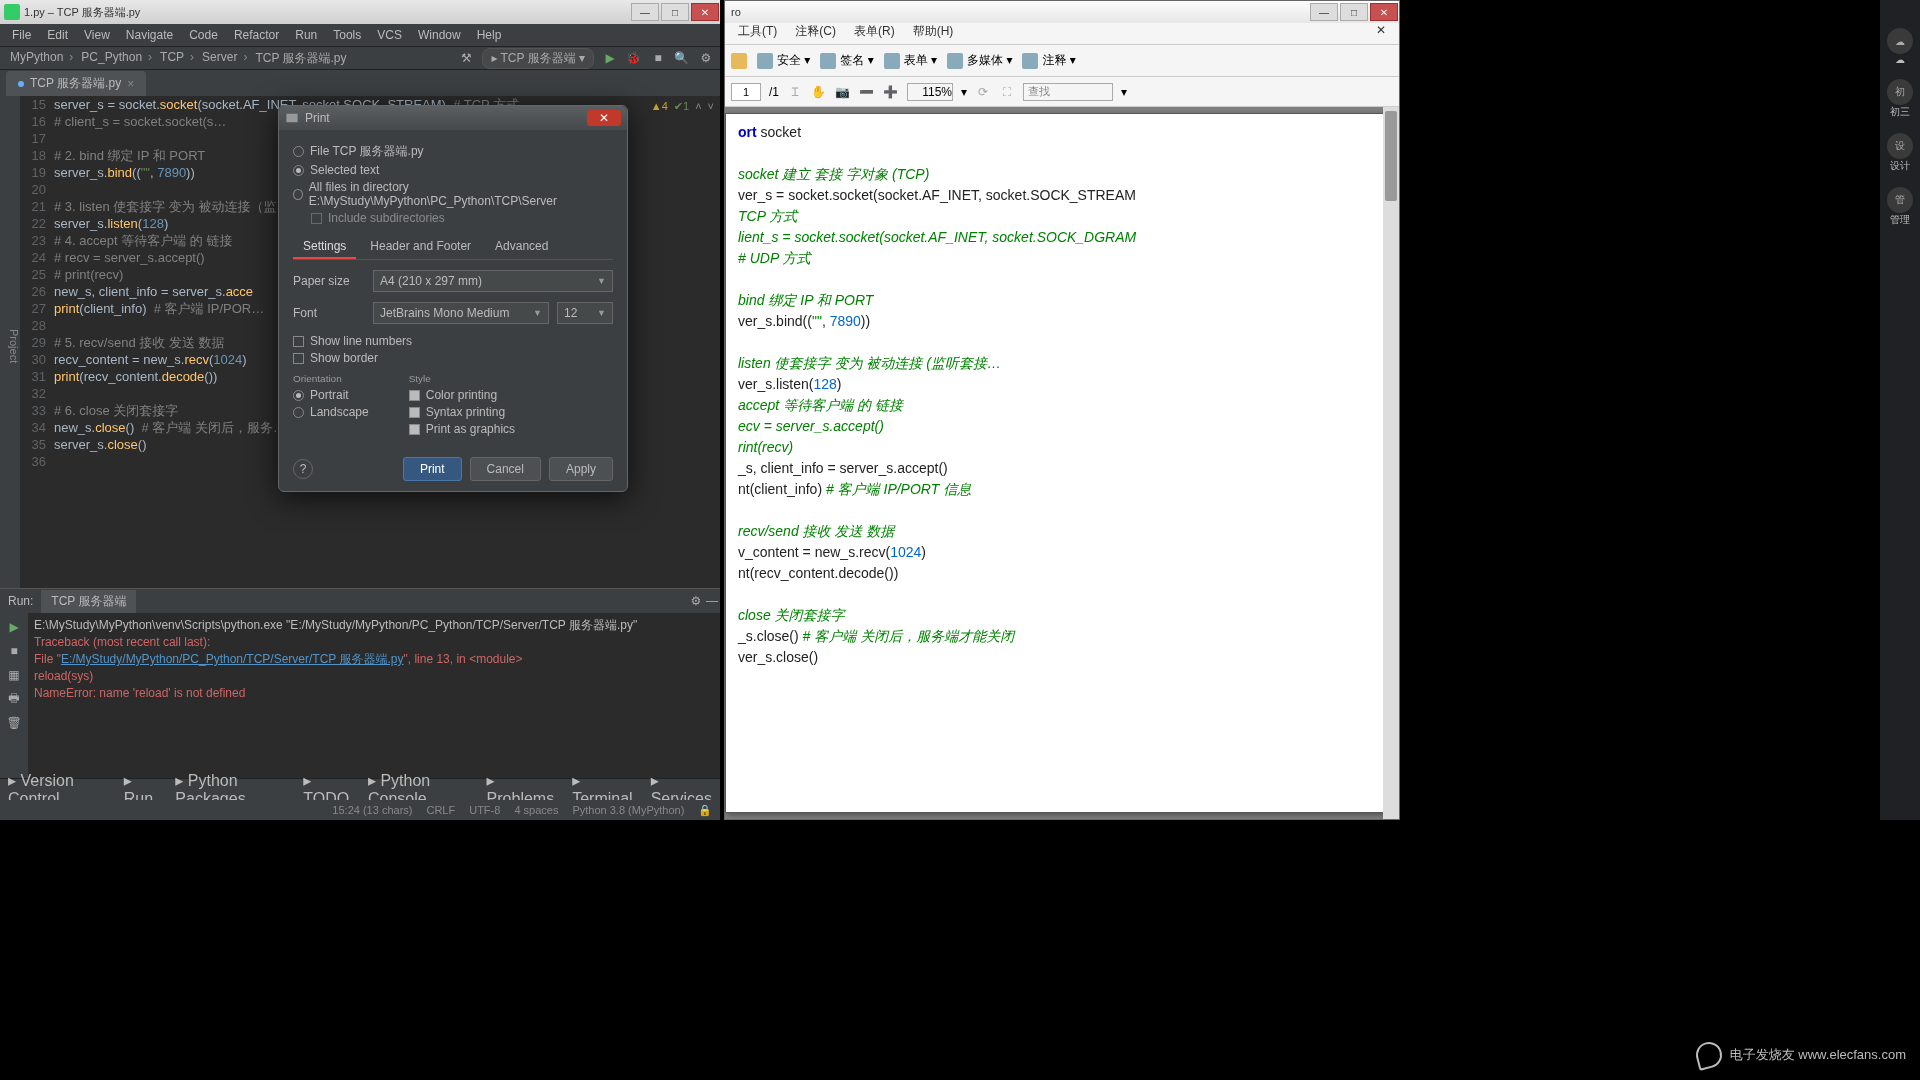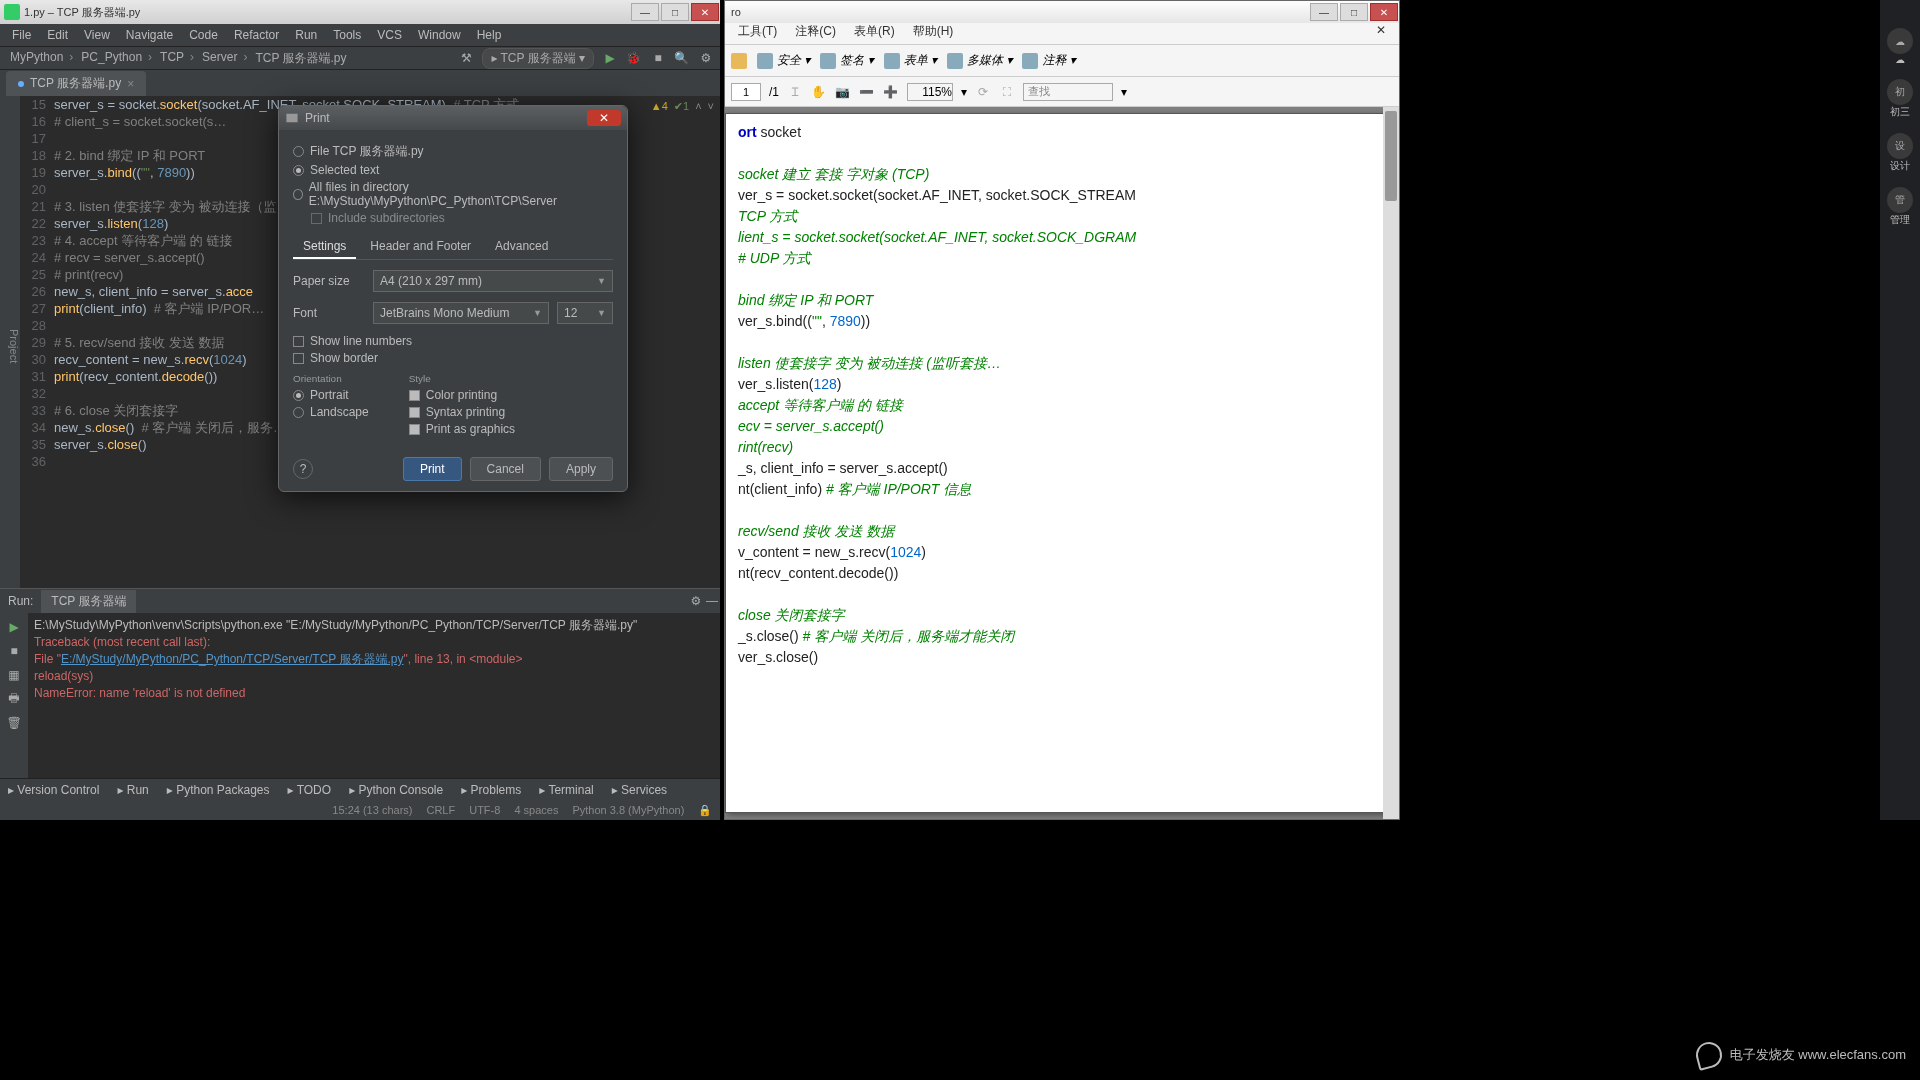--- a/index.html
+++ b/index.html
@@ -32,39 +32,39 @@
   .editor-flags{position:absolute; top:2px; right:6px; font-size:11px; display:flex; gap:6px; align-items:center;}
   .flag-warn{color:#c9a227;} .flag-ok{color:#6a8759;}
   .run-panel { height:190px; background:#2b2b2b; border-top:1px solid #555; display:flex;}
   .run-tabs { background:#3c3f41; display:flex; align-items:center; height:24px;}
   .run-tabs .rtab{ padding:3px 10px; color:#bbb; background:#4e5254; font-size:12px;}
   .run-inner{flex:1; display:flex; flex-direction:column;}
   .run-gutter{width:28px; background:#3c3f41; display:flex; flex-direction:column; align-items:center; gap:8px; padding-top:6px;}
   .run-out{flex:1; font-family:Consolas,monospace; font-size:12px; line-height:17px; padding:4px 6px; color:#bbb; overflow:hidden;}
   .run-row{display:flex; flex:1; min-height:0;}
   .err{color:#cc6666;} .lnk{color:#5394c9; text-decoration:underline;}
-  .ide-toolstrip { height:22px; background:#3c3f41; color:#bbb; display:flex; align-items:center; gap:18px; padding:0 8px; font-size:12px; border-top:1px solid #222;}
+  .ide-toolstrip { height:22px; background:#3c3f41; color:#bbb; display:flex; align-items:center; gap:18px; padding:0 8px; font-size:16px; border-top:1px solid #222;}
   .ide-status { height:20px; background:#3c3f41; color:#888; display:flex; align-items:center; font-size:11px; padding:0 8px; gap:14px;}
   .ide-status .spacer{flex:1;}
   
   
   .dlg { position:absolute; left:278px; top:105px; width:350px; background:#3c3f41; border:1px solid #666; border-radius:6px; box-shadow:0 6px 30px rgba(0,0,0,.7); color:#bbb;}
   .dlg-title{ height:24px; background:linear-gradient(#5c5f61,#46494b); border-top-left-radius:6px;border-top-right-radius:6px; display:flex; align-items:center; padding:0 6px; font-size:12px;}
   .dlg-title .icon{width:14px;height:14px;margin-right:6px; background:#999; clip-path:polygon(10% 20%,90% 20%,90% 80%,10% 80%);}
   .dlg-title .spacer{flex:1;}
   .dlg-title .close{width:34px;height:16px;background:#c0392b;border-radius:3px;color:#fff;display:flex;align-items:center;justify-content:center;cursor:pointer;}
   .dlg-body{ padding:10px 14px 8px; font-size:12px;}
   .radio,.check{display:flex;align-items:center; gap:6px; margin:3px 0; cursor:pointer;}
   .radio .r{width:11px;height:11px;border-radius:50%;border:1px solid #888; display:flex;align-items:center;justify-content:center;}
   .radio.sel .r::after{content:"";width:5px;height:5px;border-radius:50%;background:#bbb;}
   .check .c{width:11px;height:11px;border:1px solid #888;}
   .check.on .c{background:#bbb;}
   .dlg-tabs{display:flex; gap:4px; margin-top:10px; border-bottom:1px solid #555;}
   .dlg-tabs .t{padding:4px 10px; cursor:pointer;}
-  .dlg-tabs .t.active{border-bottom:2px solid #ffffff; color:#ddd;}
+  .dlg-tabs .t.active{border-bottom:2px solid #ef4444; color:#ddd;}
   .dlg-row{display:flex; align-items:center; margin:10px 0; gap:8px;}
   .dlg-row label{width:72px;}
   .dd{flex:1; background:#45494a; border:1px solid #666; height:22px; display:flex; align-items:center; padding:0 6px; justify-content:space-between;}
   .dd .arrow{font-size:9px;color:#999;}
   .dd.small{flex:0 0 56px;}
   .group{display:flex; gap:40px; margin-top:8px;}
   .group h5{color:#999; font-weight:normal; margin-bottom:4px;}
   .dlg-btns{display:flex; gap:8px; padding:10px 14px; align-items:center;}
   .dlg-btns .help{width:20px;height:20px;border:1px solid #666;border-radius:50%;display:flex;align-items:center;justify-content:center;cursor:pointer;}
   .dlg-btns .spacer{flex:1;}
@@ -72,21 +72,21 @@
   .btn.primary{background:#365880;border-color:#4a78a8;color:#fff;}
   
   
   .pdf { position:absolute; left:724px; top:0; width:676px; height:820px; background:#f2f2f2; display:flex; flex-direction:column; border:1px solid #666;}
   .pdf-title{height:22px;background:linear-gradient(#fdfdfd,#e6e6e6);display:flex;align-items:center;font-size:11px;color:#333;}
   .pdf-title .spacer{flex:1;}
   .pdf-menu{height:22px;background:#f5f5f5;display:flex;font-size:12px;color:#333;border-bottom:1px solid #ccc; padding:0 4px;}
   .pdf-menu span{padding:0 9px;cursor:pointer;}
   .pdf-menu .xclose{margin-left:auto;cursor:pointer;}
   .pdf-tool{height:32px;background:#f5f5f5;display:flex;align-items:center;gap:10px;padding:0 6px;border-bottom:1px solid #ccc;font-size:12px;}
-  .pdf-tool .tbtn{display:flex;align-items:flex-end;gap:4px;cursor:pointer;font-style:italic;}
+  .pdf-tool .tbtn{display:flex;align-items:flex-end;gap:4px;cursor:pointer;}
   .pdf-tool .ico{width:16px;height:16px;background:#8ab;border-radius:2px;}
   .pdf-tool2{height:30px;background:#f5f5f5;display:flex;align-items:center;gap:8px;padding:0 6px;border-bottom:1px solid #ccc;font-size:12px;}
   .pdf-tool2 input{width:30px;height:18px;border:1px solid #aaa;text-align:center;font-size:11px;}
   .pdf-tool2 .zoom{width:46px;height:18px;border:1px solid #aaa;display:flex;align-items:center;justify-content:flex-end;}
   .pdf-tool2 .search{width:90px;height:18px;border:1px solid #aaa;padding:0 4px;font-size:11px;color:#888;}
   .pdf-page-wrap{flex:1;background:#808080;overflow:hidden;position:relative;padding:6px 6px 6px 0;}
   .pdf-page{background:#fff;height:100%;margin-left:0;border:1px solid #555;box-shadow:2px 2px 6px rgba(0,0,0,.4);padding:8px 12px;font-family:Consolas,monospace;font-size:14px;line-height:21px;color:#222;overflow:hidden;}
   .pdf-page .pkw{color:#0000c0;font-weight:bold;}
   .pdf-page .pcm{color:#008000;font-style:italic;}
   .pdf-page .pnum{color:#0066cc;}

